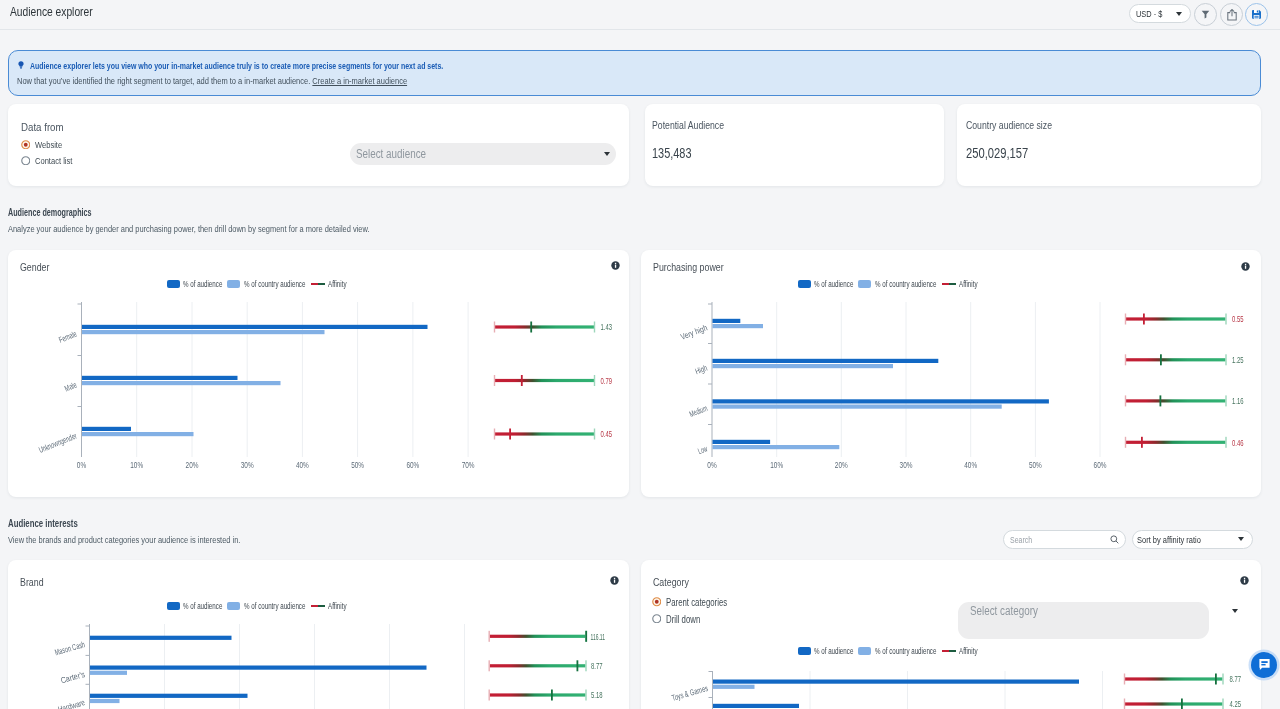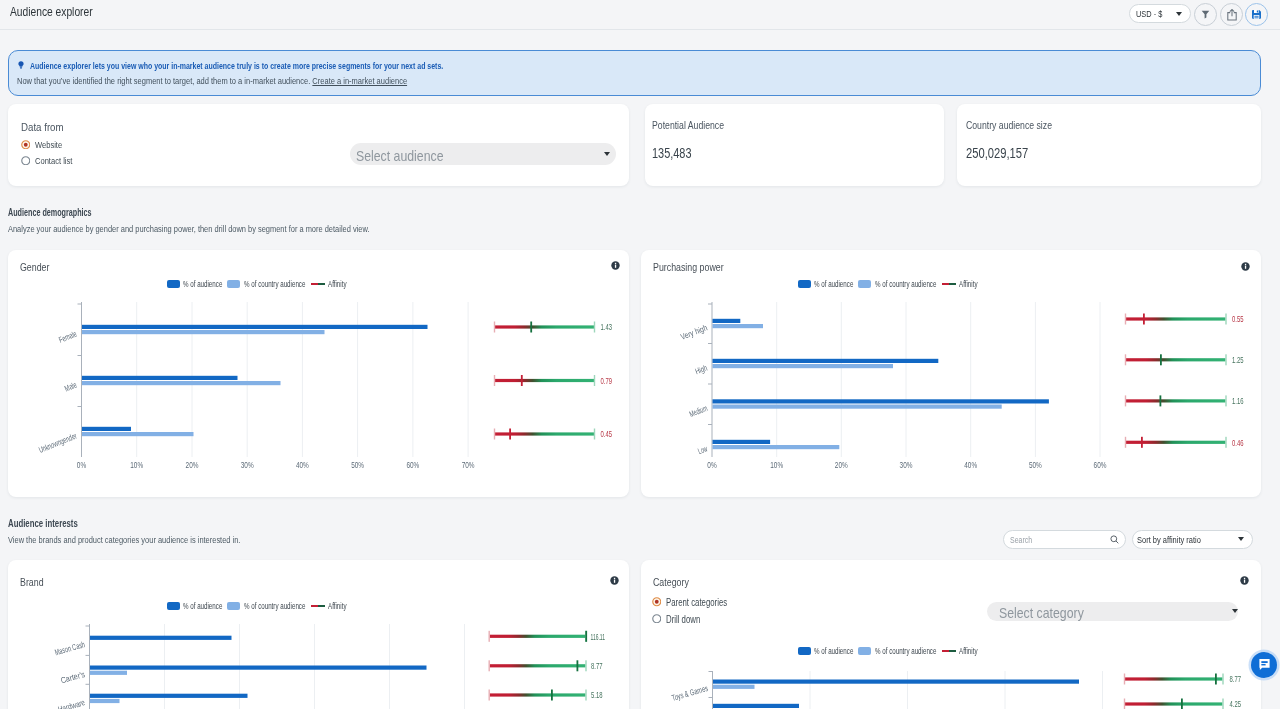--- a/index.html
+++ b/index.html
@@ -5,21 +5,21 @@
 html,body { width:1280px; height:709px; overflow:hidden; background:#f4f5f7;
   font-family:"Liberation Sans", sans-serif; position:relative; }
 .abs { position:absolute; }
 .card { position:absolute; background:#fff; border-radius:8px;
   box-shadow:0 1px 3px rgba(30,45,65,.08); }
 .lgt { font-size:8.5px; color:#3c454d; transform:scaleX(0.73); transform-origin:0 50%; white-space:nowrap; }
 .pill { position:absolute; background:#fff; border:1px solid #d4dade; border-radius:10px; }
 .caret { position:absolute; width:0; height:0; border-left:3.8px solid transparent;
   border-right:3.8px solid transparent; border-top:4.4px solid #2c3338; }
 .gsel { position:absolute; background:#ededee; border-radius:11px; color:#8f979e;
-  font-size:15px; }
+  font-size:12px; }
 .rlbl { position:absolute; font-size:9px; color:#3f4a52; transform:scaleX(0.84); transform-origin:0 50%; white-space:nowrap; }
 .ctitle { position:absolute; font-size:10.5px; color:#474f57; transform:scaleX(0.84); transform-origin:0 50%; white-space:nowrap; }
 svg text { font-family:"Liberation Sans", sans-serif; }
 </style></head>
 <body>
 
 <div class="abs" style="left:10px;top:4.5px;font-size:12.5px;color:#2c3439;transform:scaleX(0.82);transform-origin:0 50%;white-space:nowrap;">Audience explorer</div>
 
 <div class="pill" style="left:1129px;top:4px;width:62px;height:19px;"></div>
 <div class="abs" style="left:1136px;top:9px;font-size:9px;color:#2c3338;transform:scaleX(0.82);transform-origin:0 50%;white-space:nowrap;">USD - $</div>
@@ -296,21 +296,21 @@
   </svg>
 <svg class="abs" style="left:651.5px;top:597px" width="9.5" height="9.5" viewBox="0 0 10 10">
     <circle cx="5" cy="5" r="4.2" fill="#fdf6ea" stroke="#df8c48" stroke-width="1.2"></circle>
     <circle cx="5" cy="5" r="2" fill="#ae3526"></circle>
   </svg>
 <div class="rlbl" style="left:666px;top:597px;font-size:10px;transform:scaleX(0.78);">Parent categories</div>
 <svg class="abs" style="left:651.5px;top:613.5px" width="9.5" height="9.5" viewBox="0 0 10 10">
     <circle cx="5" cy="5" r="4.2" fill="#fff" stroke="#7d8892" stroke-width="1.2"></circle>
   </svg>
 <div class="rlbl" style="left:666px;top:614px;font-size:10px;transform:scaleX(0.78);">Drill down</div>
-<div class="gsel" style="left:987px;top:602px;width:251px;height:19px;">
+<div class="gsel" style="left:958px;top:602px;width:251px;height:37px;">
     <span class="abs" style="left:12px;top:2px;transform:scaleX(0.82);transform-origin:0 50%;white-space:nowrap;">Select category</span>
   </div>
 <div class="caret" style="left:1232px;top:609px;"></div>
 <div class="abs" style="left:798px;top:647px;width:200px;height:9px;">
 <span class="abs" style="left:0;top:0;width:13px;height:8px;border-radius:2px;background:#1268c4"></span>
 <span class="abs lgt" style="left:15.5px;top:-1px;">% of audience</span>
 <span class="abs" style="left:60px;top:0;width:13px;height:8px;border-radius:2px;background:#82b0e5"></span>
 <span class="abs lgt" style="left:76.5px;top:-1px;">% of country audience</span>
 <span class="abs" style="left:143.5px;top:2.5px;width:14px;height:2.6px;background:linear-gradient(90deg,#c41f35 48%,#1d5c40 48%);"></span>
 <span class="abs lgt" style="left:160.5px;top:-1px;">Affinity</span>

